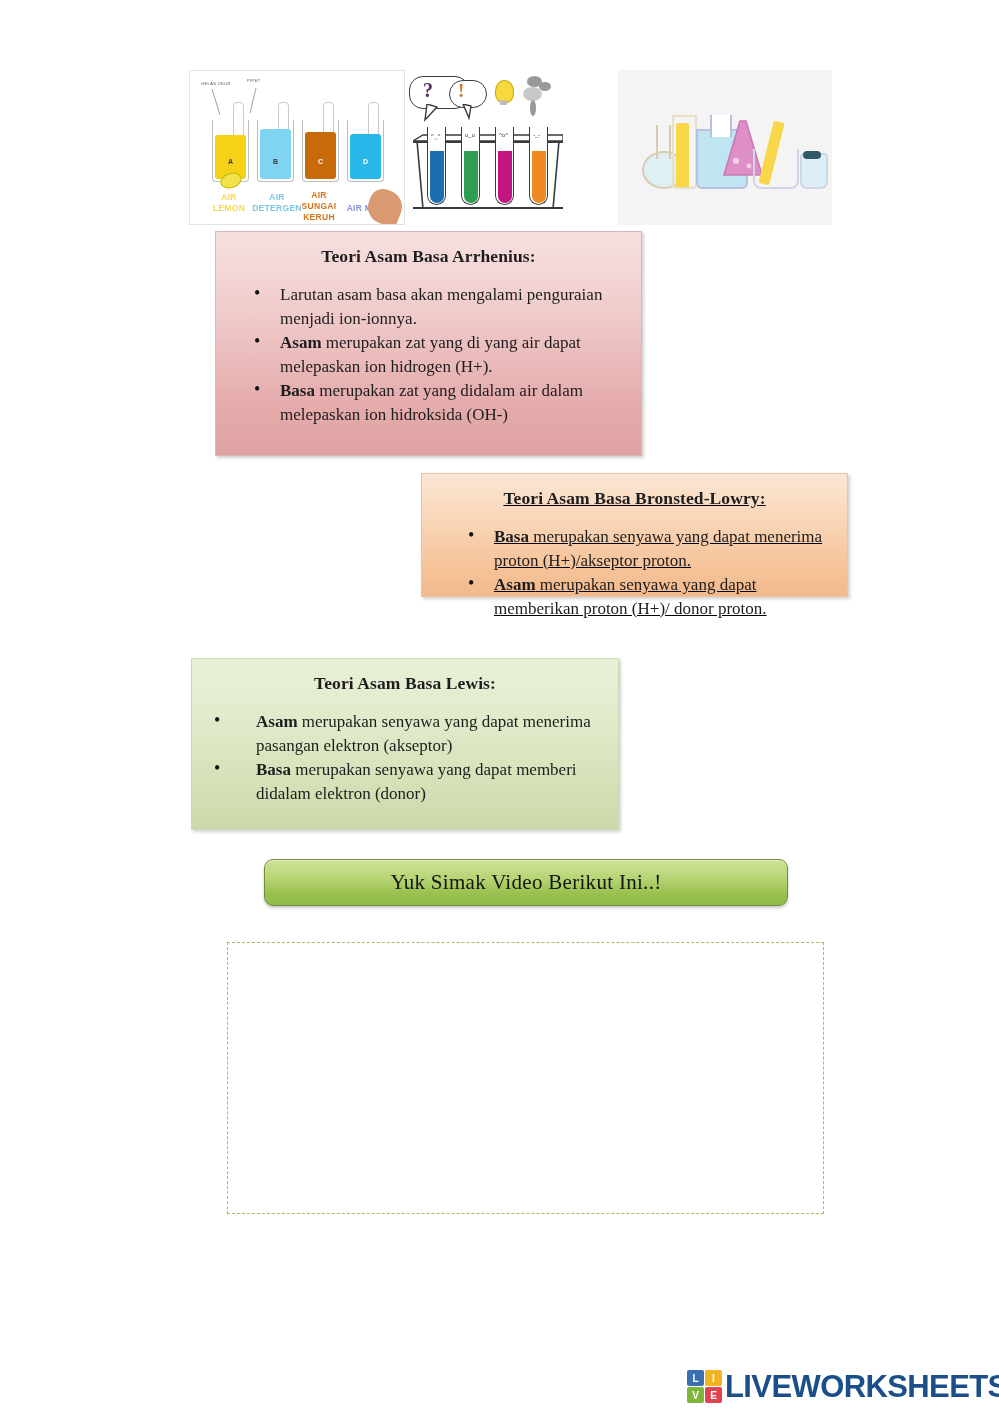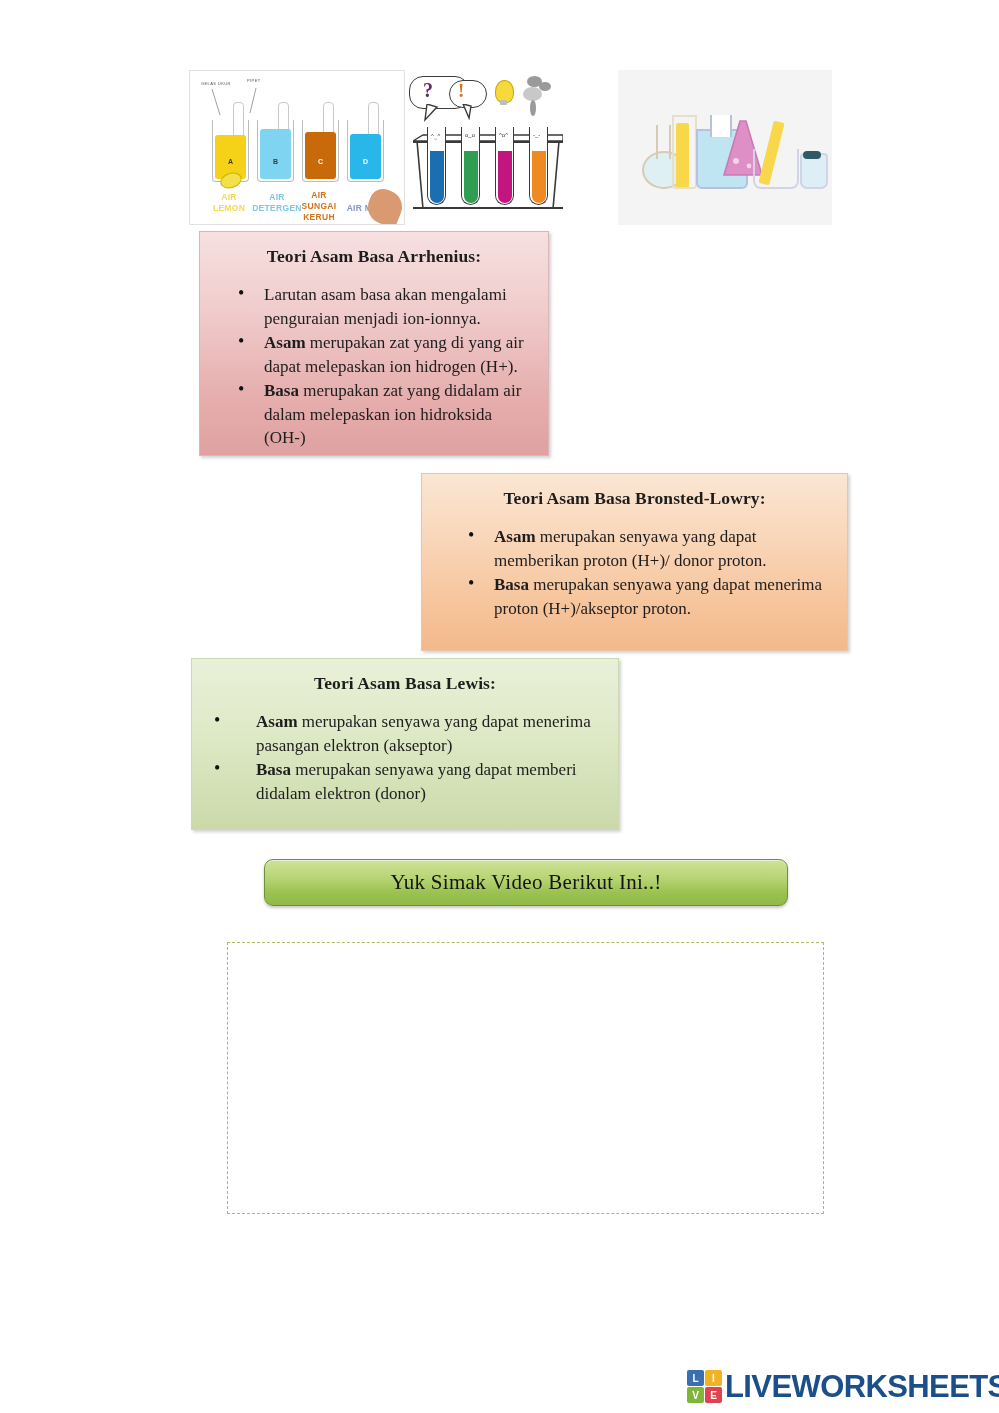--- a/index.html
+++ b/index.html
@@ -44,33 +44,34 @@
 
   
   .tbox{position:absolute;box-sizing:border-box;padding:14px 16px 14px 16px;}
   .tbox h3{margin:0 0 16px 0;text-align:center;font-size:17.5px;font-weight:bold;color:#1d1d1d;letter-spacing:.1px;}
   .tbox ul{margin:0;padding:0 0 0 34px;list-style:none;}
   .tbox li{position:relative;font-size:17px;line-height:23.5px;color:#1d1d1d;margin-bottom:1px;}
   .tbox li::before{content:"\2022";position:absolute;left:-24px;top:-1px;font-size:18px;color:#111;}
   .tbox b{font-weight:bold;}
 
   .box-arrhenius{
-    left:199px;top:231px;width:350px;height:225px;
+    left:215px;top:231px;width:427px;height:225px;
     background:linear-gradient(to bottom,#f7e0e0 0%,#f0cccc 35%,#e6adad 75%,#dfa1a1 100%);
     border:1px solid #d9b7b7;
     box-shadow:2px 2px 3px rgba(0,0,0,.18);
   }
   .box-arrhenius ul{padding-left:48px;}
   .box-arrhenius li::before{left:-26px;}
 
   .box-bronsted{
-    left:421px;top:473px;width:427px;height:178px;
+    left:421px;top:473px;width:427px;height:124px;
     background:linear-gradient(to bottom,#fbe6d4 0%,#f9d7ba 35%,#f6c49b 75%,#f2b98c 100%);
     border:1px solid #eac4a4;
     box-shadow:2px 2px 3px rgba(0,0,0,.18);
+    text-decoration:underline;
   }
   .box-bronsted ul{padding-left:56px;}
   .box-bronsted li::before{left:-26px;}
 
   .box-lewis{
     left:191px;top:658px;width:428px;height:172px;
     background:linear-gradient(to bottom,#e9f0d8 0%,#e1ebcb 35%,#d3e0b5 78%,#cbd9aa 100%);
     border:1px solid #cdd9b4;
     box-shadow:2px 2px 3px rgba(0,0,0,.18);
   }
@@ -230,24 +231,24 @@
       <li>
         <b>Basa</b><span> merupakan zat yang didalam air dalam melepaskan ion hidroksida (OH-)</span>
       </li>
     </ul>
   </div>
 
   <div class="tbox box-bronsted">
     <h3>Teori Asam Basa Bronsted-Lowry:</h3>
     <ul>
       <li>
+        <b>Basa</b><span> merupakan senyawa yang dapat menerima proton (H+)/akseptor proton.</span>
+      </li>
+      <li>
         <b>Asam</b><span> merupakan senyawa yang dapat memberikan proton (H+)/ donor proton.</span>
-      </li>
-      <li>
-        <b>Basa</b><span> merupakan senyawa yang dapat menerima proton (H+)/akseptor proton.</span>
       </li>
     </ul>
   </div>
 
   <div class="tbox box-lewis">
     <h3>Teori Asam Basa Lewis:</h3>
     <ul>
       <li>
         <b>Asam</b><span> merupakan senyawa yang dapat menerima pasangan elektron (akseptor)</span>
       </li>

